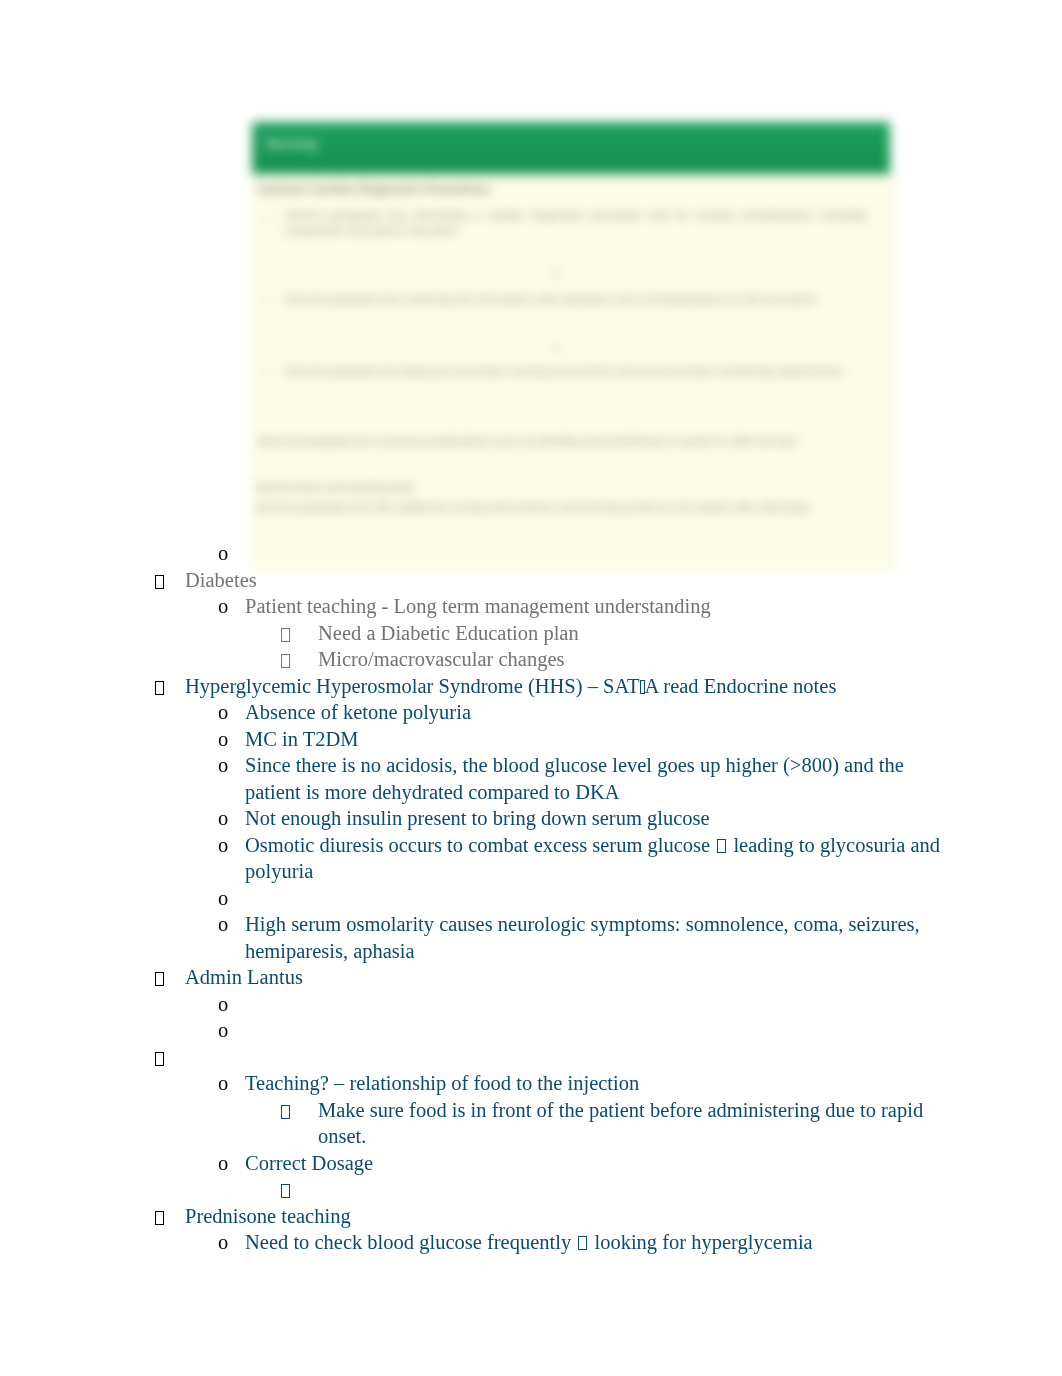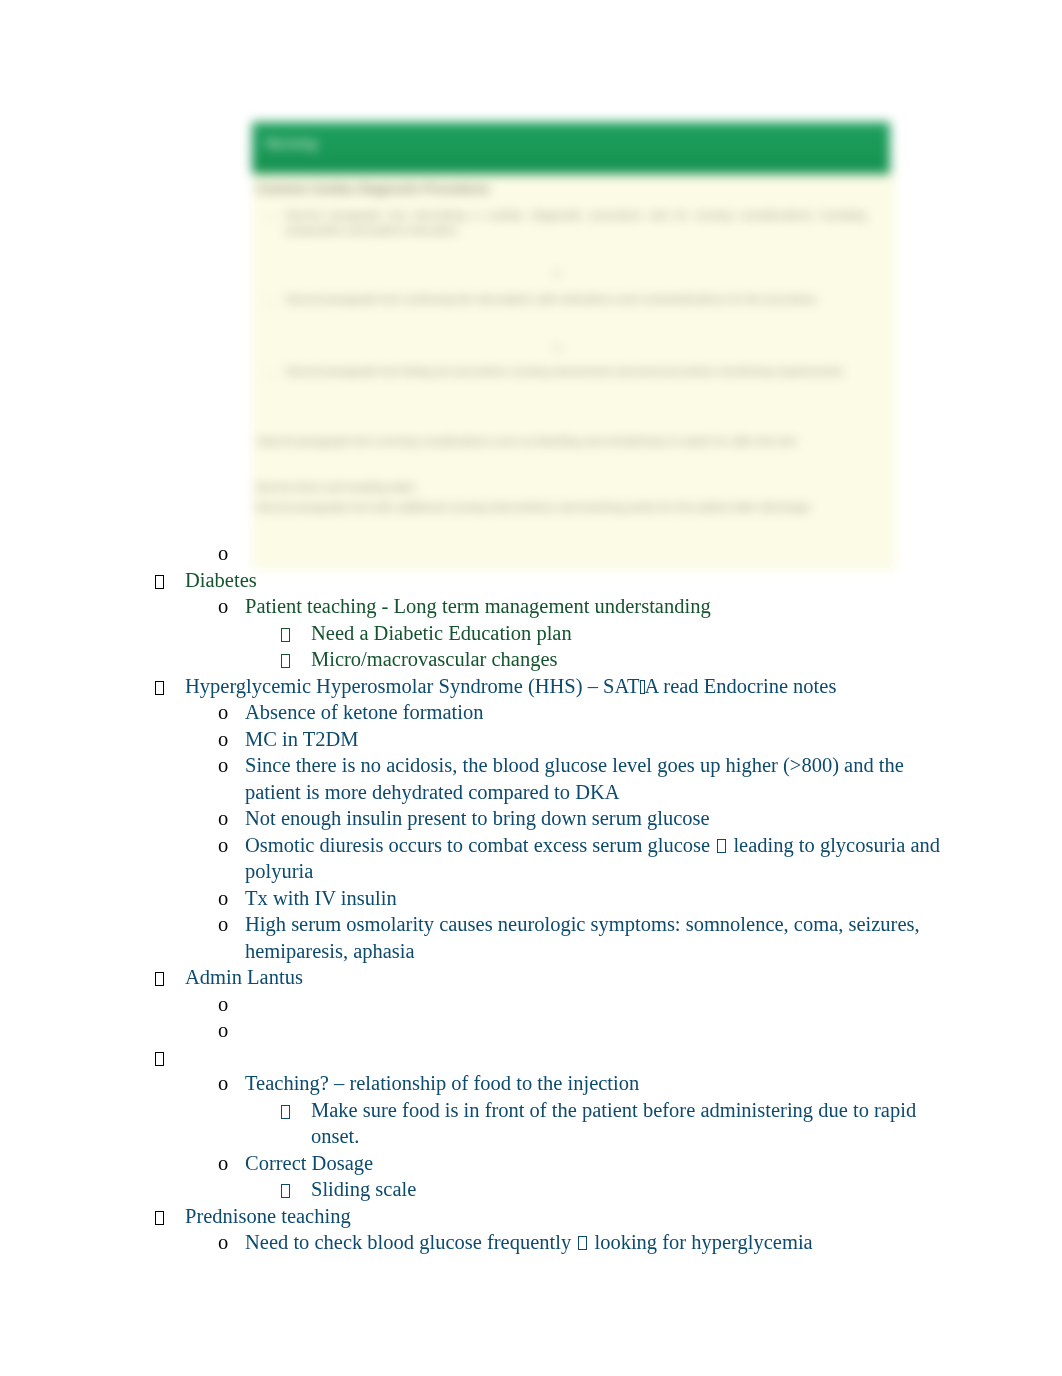--- a/index.html
+++ b/index.html
@@ -119,23 +119,23 @@
     flex: 1 1 auto;
   }
 
   
   .lvl1 > .marker { width: 30px; margin-left: 155px; }
   .lvl2 > .marker { width: 27px; margin-left: 218px; }
   .lvl3 > .marker { width: 30px; margin-left: 281px; }
 
   .lvl1 > .txt { max-width: 770px; }
   .lvl2 > .txt { max-width: 710px; }
-  .lvl3 > .txt { max-width: 648px; }
-
-  .red  { color: #14532d; }
+  .lvl3 > .txt { max-width: 648px; margin-left: 7px; }
+
+  .red  { color: #737373; }
   .green { color: #0c4a6e; }
   .blk  { color: #000000; }
 
   .inline-tofu {
     display: inline-block;
     width: 9px;
     height: 14px;
     border: 1px solid currentColor;
     box-sizing: border-box;
     vertical-align: -1px;
@@ -210,21 +210,21 @@
       <span class="txt red">Micro/macrovascular changes</span>
     </div>
 
     <div class="row lvl1">
       <span class="marker blk"><span class="tofu"></span></span>
       <span class="txt green"><span>Hyperglycemic Hyperosmolar Syndrome (HHS) – SAT</span><span class="narrow-tofu"></span><span>A  read Endocrine notes</span></span>
     </div>
 
     <div class="row lvl2">
       <span class="marker blk">o</span>
-      <span class="txt green">Absence of ketone formation</span>
+      <span class="txt green">Absence of ketone polyuria</span>
     </div>
 
     <div class="row lvl2">
       <span class="marker blk">o</span>
       <span class="txt green">MC in T2DM</span>
     </div>
 
     <div class="row lvl2">
       <span class="marker blk">o</span>
       <span class="txt green">Since there is no acidosis, the blood glucose level goes up higher (&gt;800) and the patient is more dehydrated compared to DKA</span>
@@ -235,21 +235,20 @@
       <span class="txt green">Not enough insulin present to bring down serum glucose</span>
     </div>
 
     <div class="row lvl2">
       <span class="marker blk">o</span>
       <span class="txt green"><span>Osmotic diuresis occurs to combat excess serum glucose </span><span class="inline-tofu"></span><span>  leading to glycosuria and polyuria</span></span>
     </div>
 
     <div class="row lvl2">
       <span class="marker blk">o</span>
-      <span class="txt green">Tx with IV insulin</span>
     </div>
 
     <div class="row lvl2">
       <span class="marker blk">o</span>
       <span class="txt green">High serum osmolarity causes neurologic symptoms: somnolence, coma, seizures, hemiparesis, aphasia</span>
     </div>
 
     <div class="row lvl1">
       <span class="marker blk"><span class="tofu"></span></span>
       <span class="txt green">Admin Lantus</span>
@@ -277,21 +276,20 @@
       <span class="txt green">Make sure food is in front of the patient before administering due to rapid onset.</span>
     </div>
 
     <div class="row lvl2">
       <span class="marker blk">o</span>
       <span class="txt green">Correct Dosage</span>
     </div>
 
     <div class="row lvl3">
       <span class="marker green"><span class="tofu"></span></span>
-      <span class="txt green">Sliding scale</span>
     </div>
 
     <div class="row lvl1">
       <span class="marker blk"><span class="tofu"></span></span>
       <span class="txt green">Prednisone teaching</span>
     </div>
 
     <div class="row lvl2">
       <span class="marker blk">o</span>
       <span class="txt green"><span>Need to check blood glucose frequently </span><span class="inline-tofu"></span><span>  looking for hyperglycemia</span></span>

